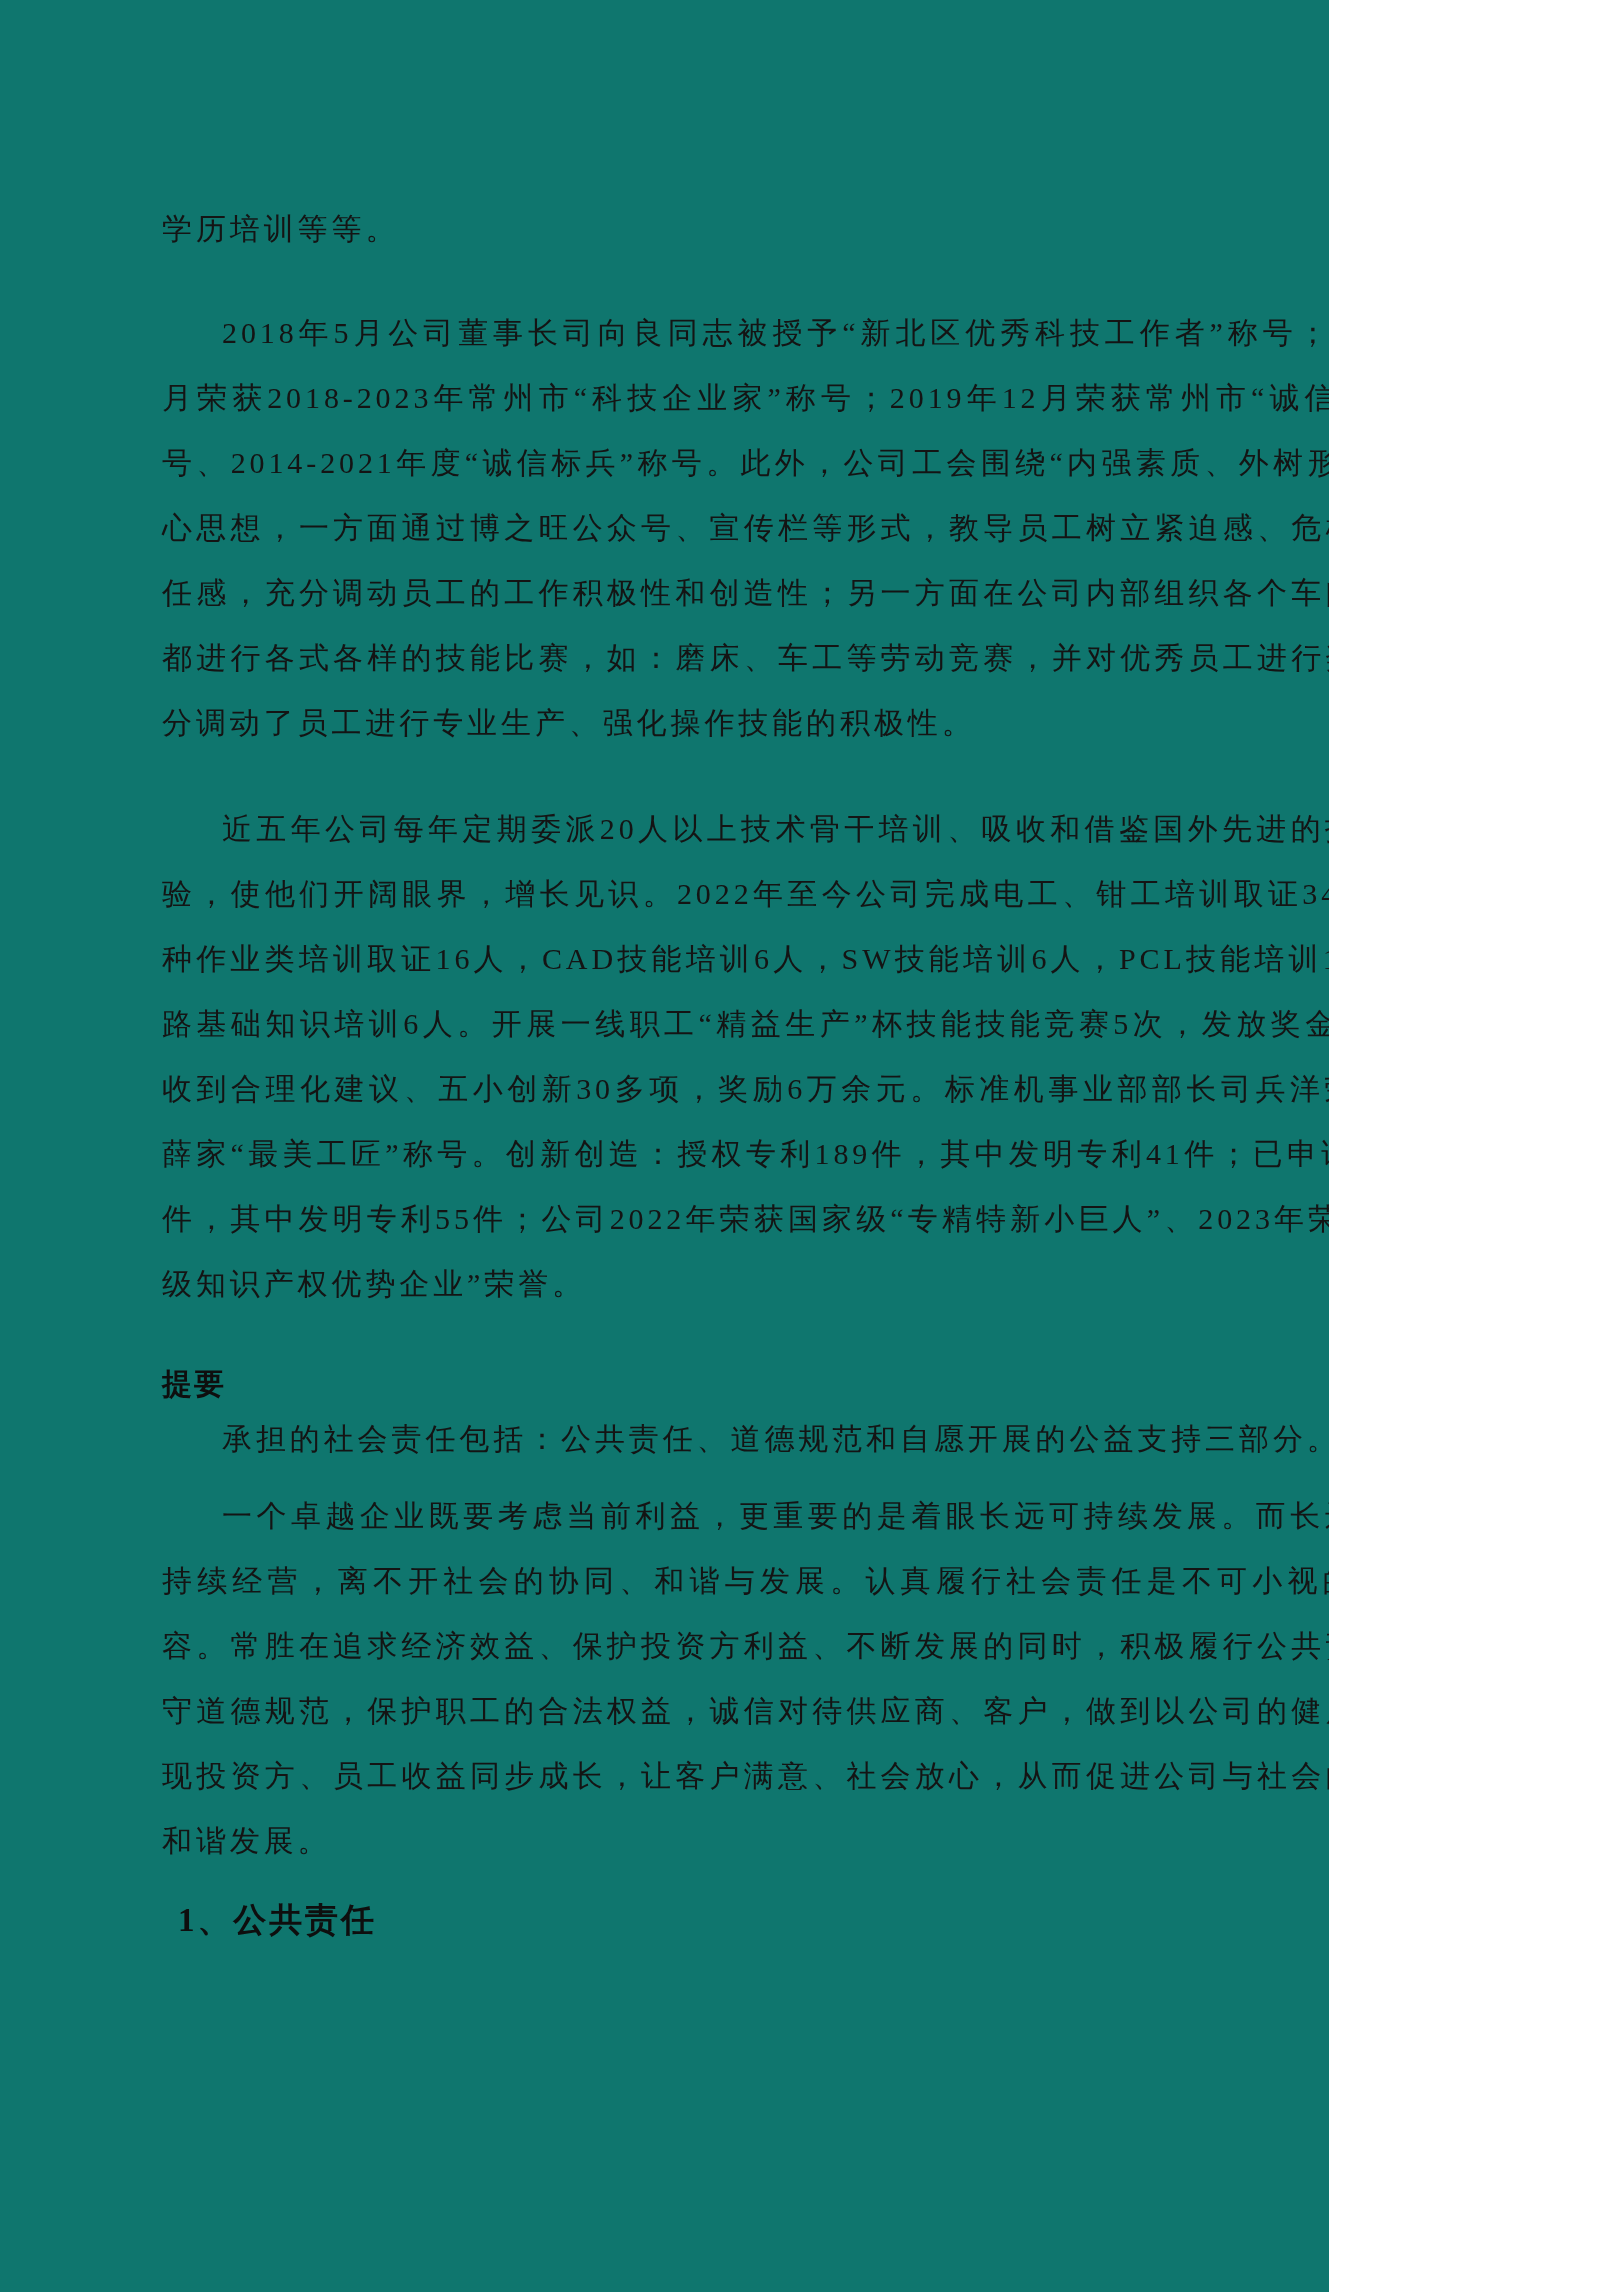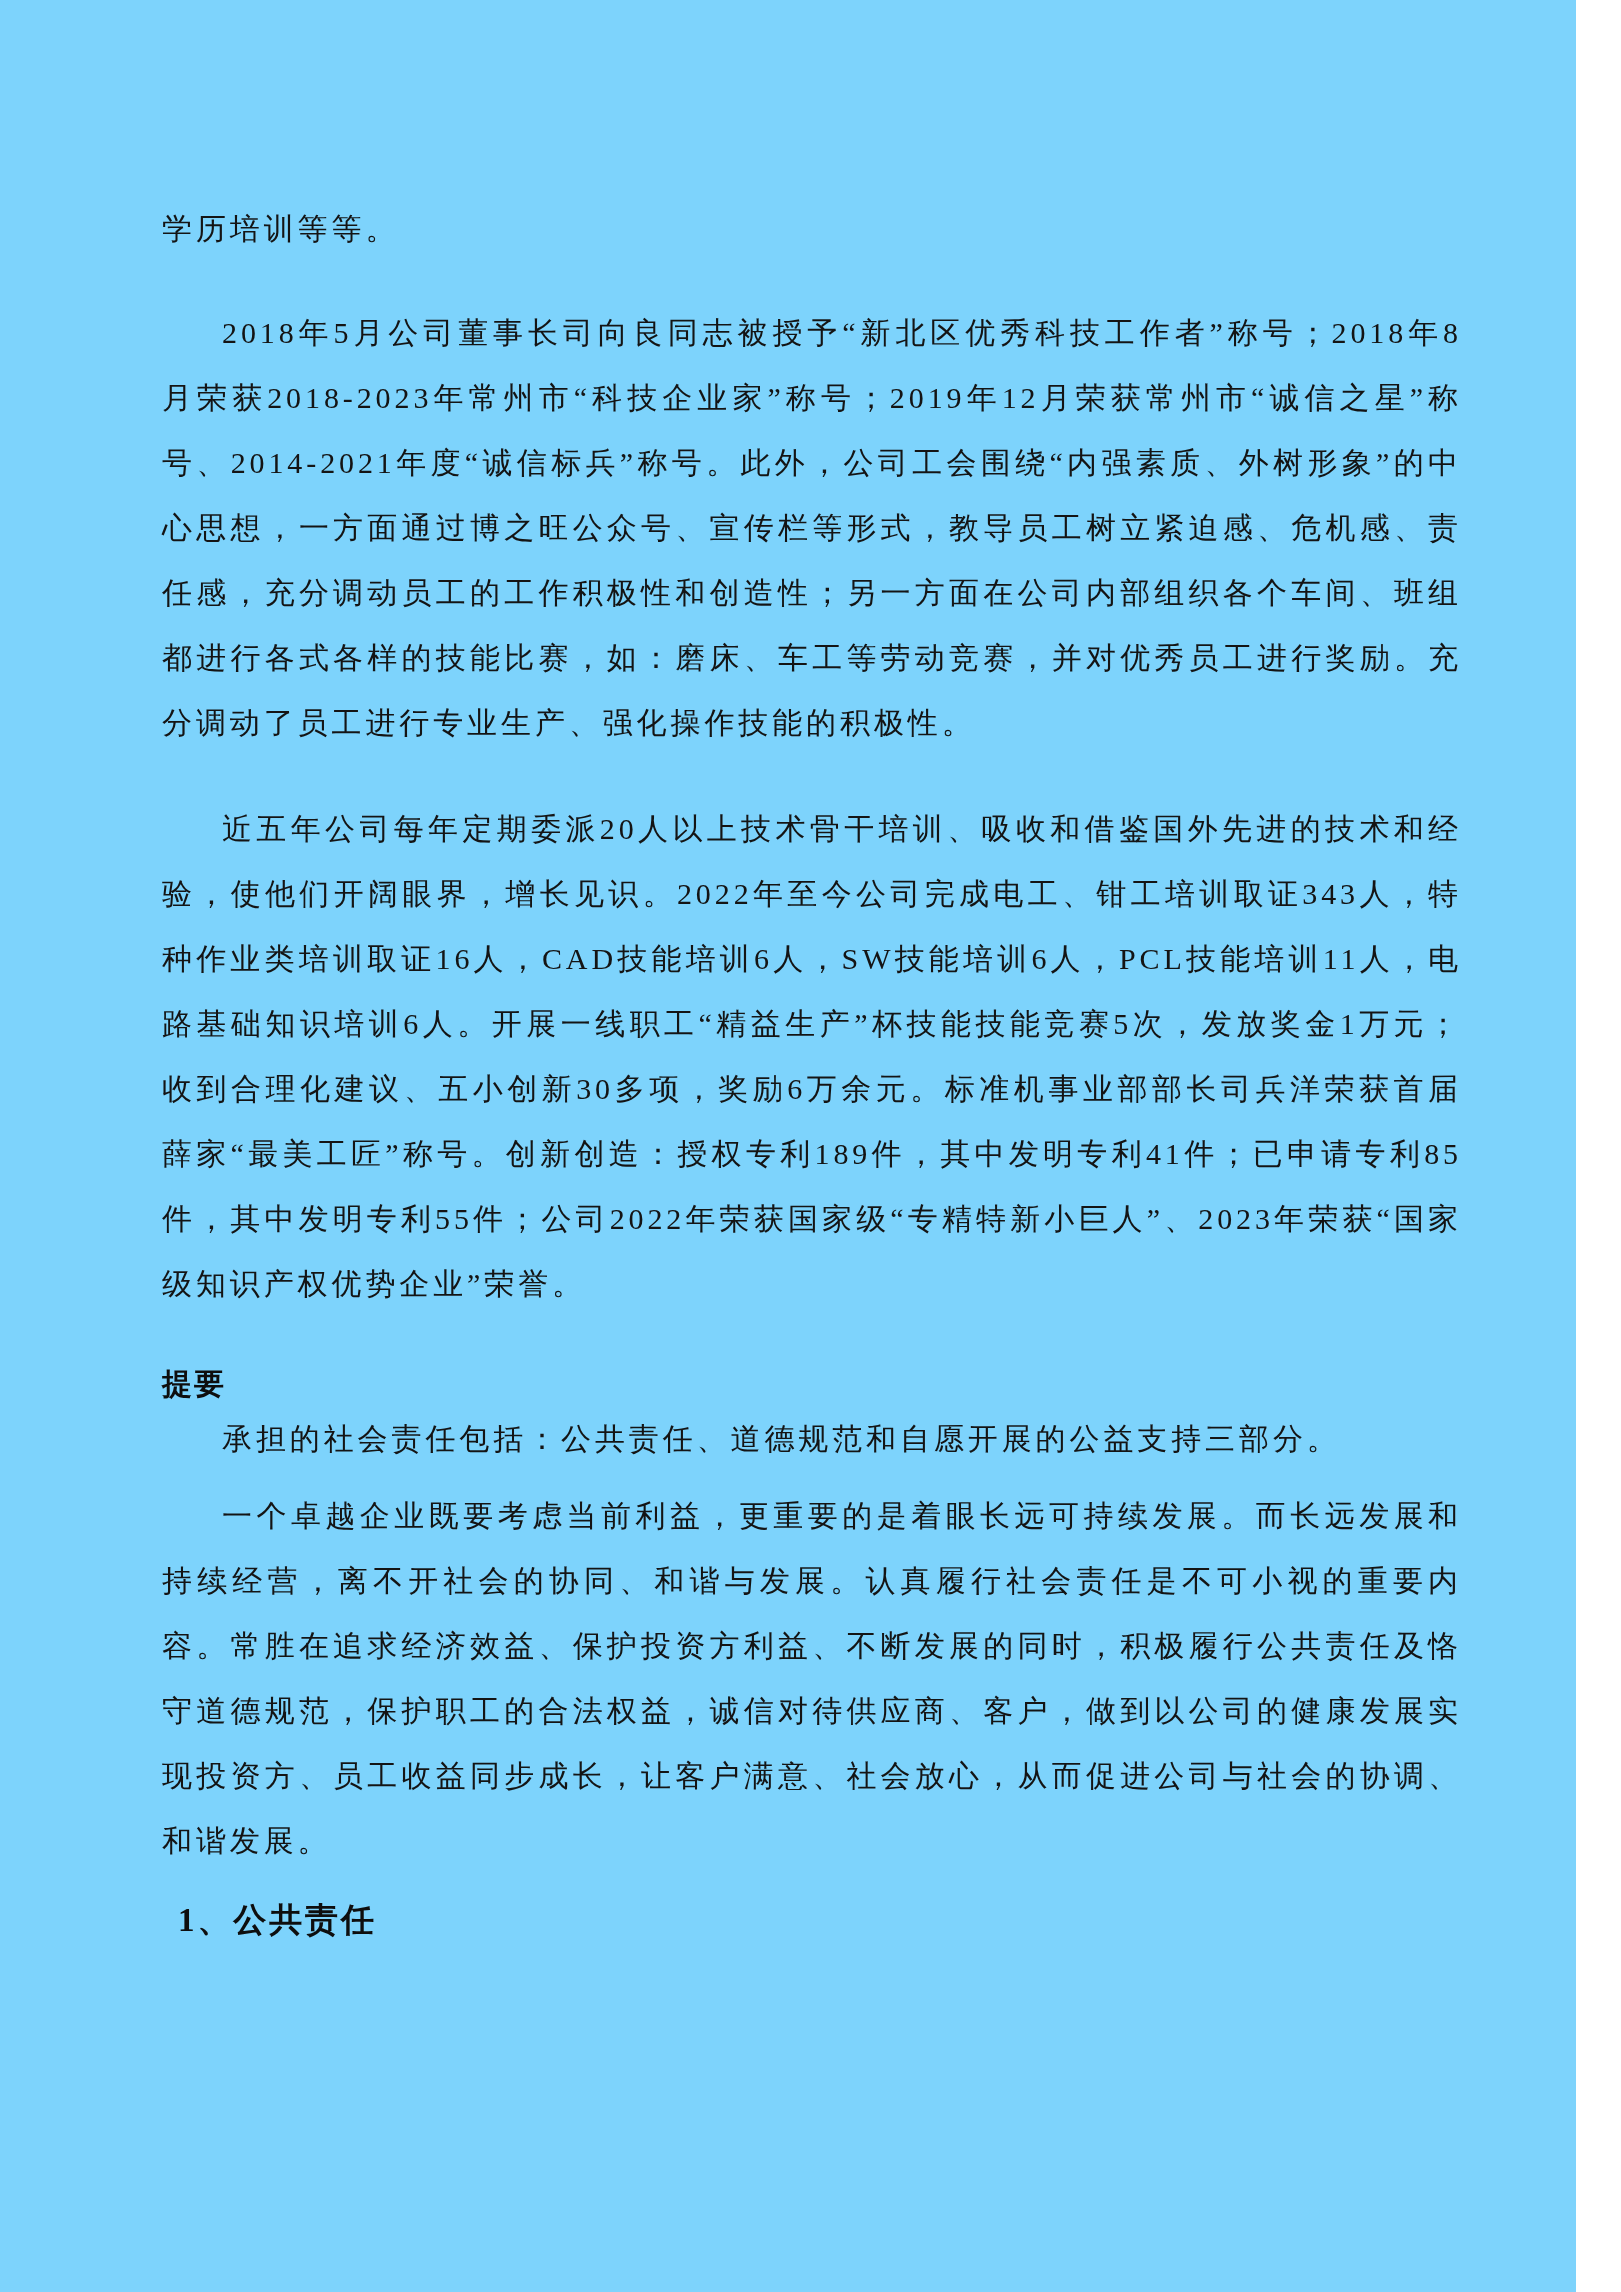--- a/index.html
+++ b/index.html
@@ -2,23 +2,23 @@
 <html><head>
 <meta charset="utf-8">
 <style>
   html, body {
     margin: 0;
     padding: 0;
     background: #ffffff;
   }
   .page {
     position: relative;
-    width: 1576px;
+    width: 1329px;
     height: 2293px;
-    background: #7dd3fc;
+    background: #0f766e;
     overflow: hidden;
   }
   .content {
     position: absolute;
     left: 162px;
     top: 196px;
     width: 1300px;
     color: #141414;
     font-family: "Liberation Serif", "DejaVu Serif", serif;
   }

